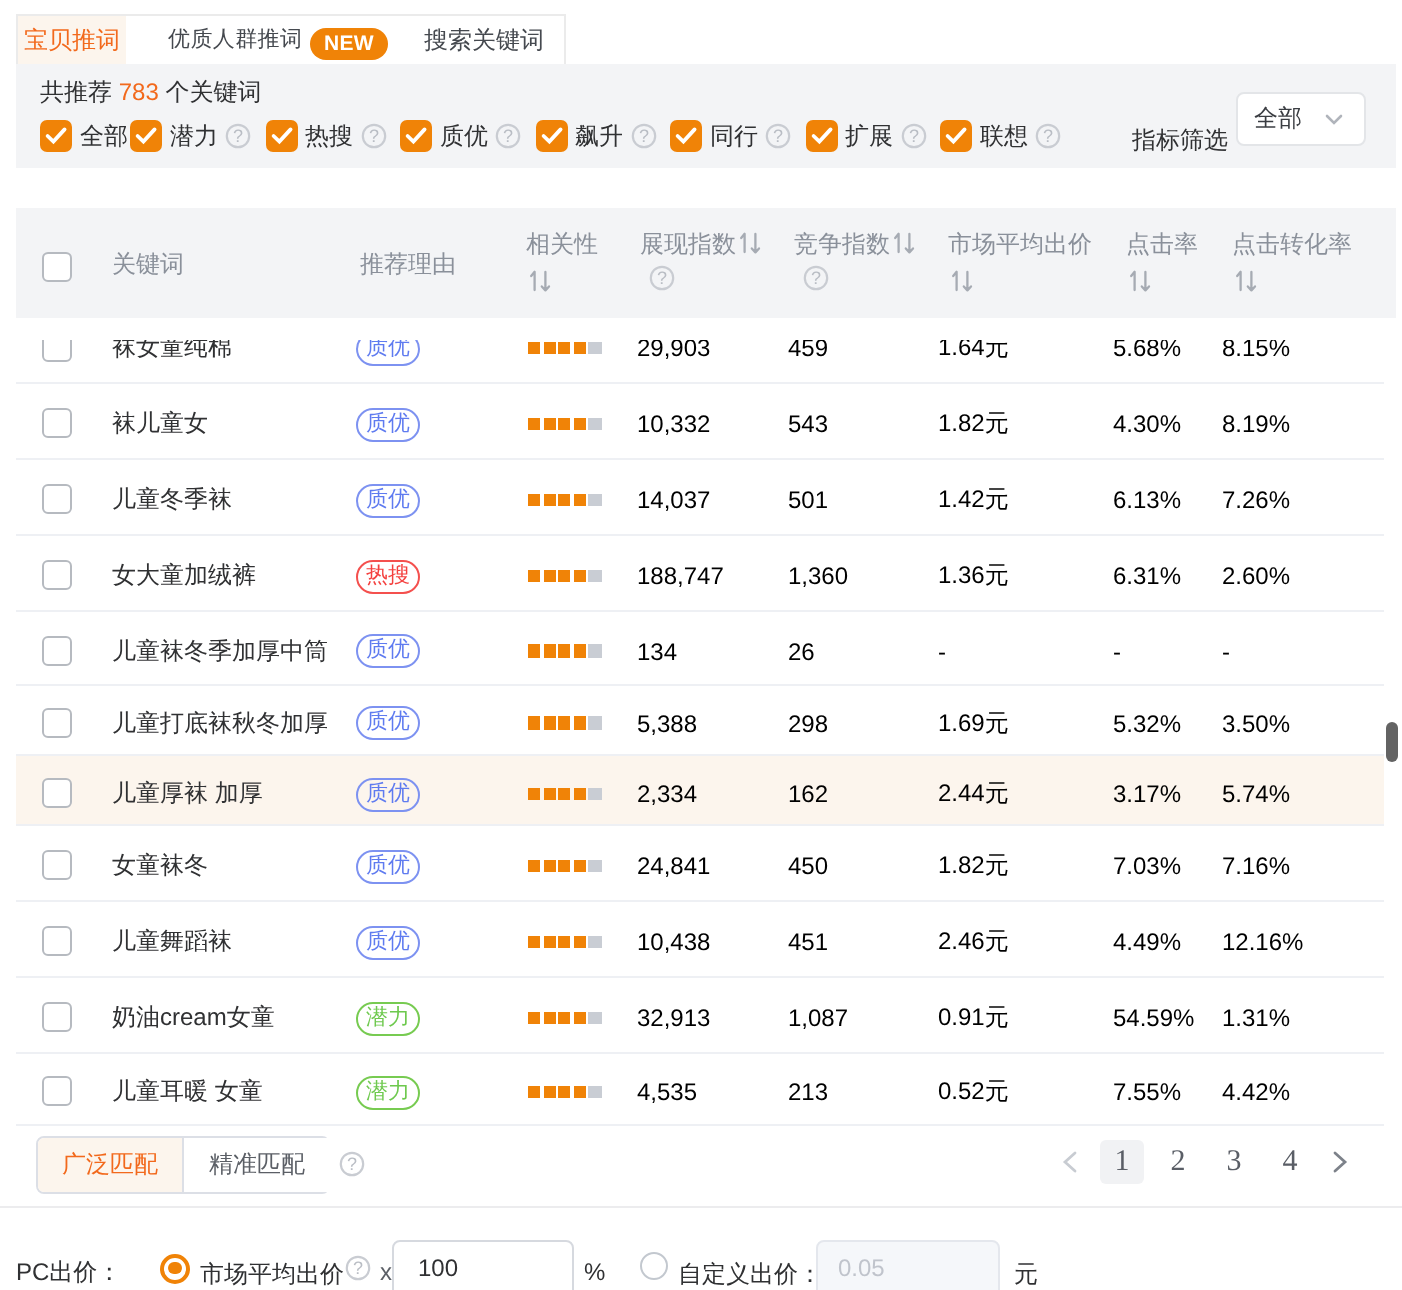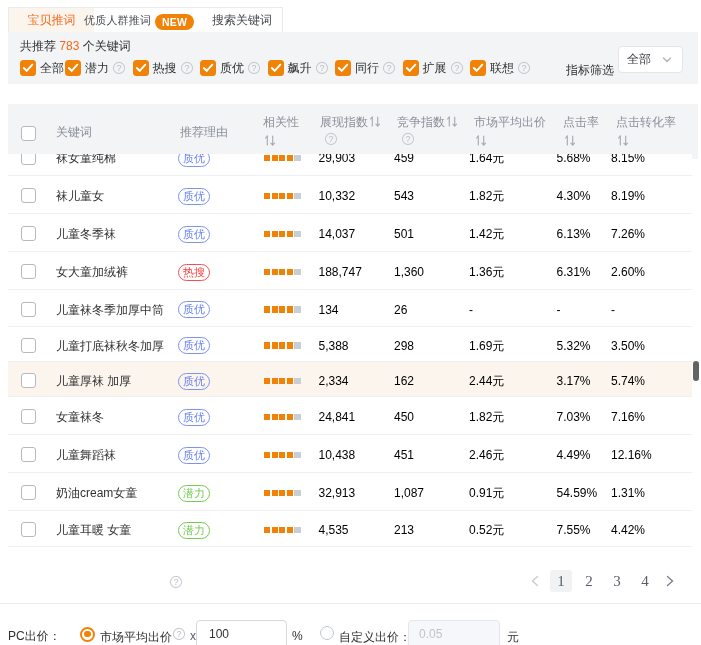--- a/index.html
+++ b/index.html
@@ -4,21 +4,21 @@
 <title>关键词推荐</title>
 <style>
 * { margin:0; padding:0; box-sizing:border-box; }
 html,body { width:701px; height:645px; overflow:hidden; background:#fff;
   font-family:"Liberation Sans", sans-serif; font-size:12px; color:#303133; }
 .abs { position:absolute; }
 #page { position:relative; width:701px; height:645px; }
 
 
 #tabs { left:8px; top:7px; width:275px; height:27px; border:1px solid #ebebeb; background:#fff; }
-#tab-active { left:0; top:0; width:85px; height:25px; background:#fcf5ed; color:#f2691c;
+#tab-active { left:0; top:0; width:54px; height:25px; background:#fcf5ed; color:#f2691c;
   line-height:25px; text-align:center; }
 .tabtxt { top:0; height:25px; line-height:25px; color:#45494f; }
 #newpill { left:146px; top:6px; width:39px; height:16px; background:#f08307; border-radius:8px;
   color:#fff; font-weight:bold; font-size:10.5px; text-align:center; line-height:16px; letter-spacing:0.2px; }
 
 
 #filter { left:8px; top:32px; width:690px; height:52px; background:#f3f4f6; }
 #cnt { left:12px; top:7px; height:14px; line-height:14px; }
 .cbx { position:absolute; top:28px; width:16px; height:16px; background:#f08307; border-radius:3.5px; }
 .cbx svg { position:absolute; left:2px; top:3px; }
@@ -31,21 +31,21 @@
 
 
 #thead { left:8px; top:103.5px; width:690px; height:55px; background:#f3f4f6; color:#8a909a; }
 #thead .h1 { position:absolute; top:10px; height:16px; line-height:16px; }
 #thead .h2 { position:absolute; top:29px; height:16px; line-height:16px; }
 .sicon { vertical-align:-2px; margin-left:1px; }
 #hcb { left:13px; top:22px; }
 .cbe { position:absolute; width:15px; height:15px; border:1px solid #b6bac0; border-radius:3px; background:#fff; }
 
 
-#tclip { left:8px; top:154px; width:690px; height:393px; overflow:hidden; }
+#tclip { left:8px; top:170px; width:690px; height:393px; overflow:hidden; }
 #tbody { position:absolute; left:0; top:-16.5px; width:684px; }
 #tbody .row:nth-child(1) { height:38px; }
 #tbody .row:nth-child(2) { height:38px; }
 #tbody .row:nth-child(3) { height:38px; }
 #tbody .row:nth-child(4) { height:38px; }
 #tbody .row:nth-child(5) { height:37px; }
 #tbody .row:nth-child(6) { height:35.5px; }
 #tbody .row:nth-child(7) { height:35px; }
 #tbody .row:nth-child(8) { height:37.5px; }
 #tbody .row:nth-child(9) { height:38px; }
@@ -384,20 +384,24 @@
           <i class="sq g" style="left:286.4px"></i>
           <span class="num" style="left:310.5px">4,535</span>
           <span class="num" style="left:386px">213</span>
           <span class="num" style="left:461px">0.52元</span>
           <span class="num" style="left:548.5px">7.55%</span>
           <span class="num" style="left:603px">4.42%</span>
         </div>
     </div>
   </div>
 
+  <div id="match" class="abs">
+      <div class="m1">广泛匹配</div>
+      <div class="m2">精准匹配</div>
+    </div>
   <svg class="qm2 abs" style="left:169px;top:575px" width="14" height="14" viewBox="0 0 14 14">
       <circle cx="7" cy="7" r="5.6" fill="none" stroke="#c9ccd2" stroke-width="1.1"></circle>
       <text x="7" y="10.2" font-size="9" fill="#b9bdc4" text-anchor="middle" font-family="Liberation Sans,sans-serif">?</text>
     </svg>
   <div class="pg abs" id="pg1" style="left:550px;">1</div>
   <div class="pg abs" style="left:578px;">2</div>
   <div class="pg abs" style="left:606px;">3</div>
   <div class="pg abs" style="left:634px;">4</div>
 
   <svg class="pchev abs" style="left:529px;" width="12" height="14" viewBox="0 0 12 14">

